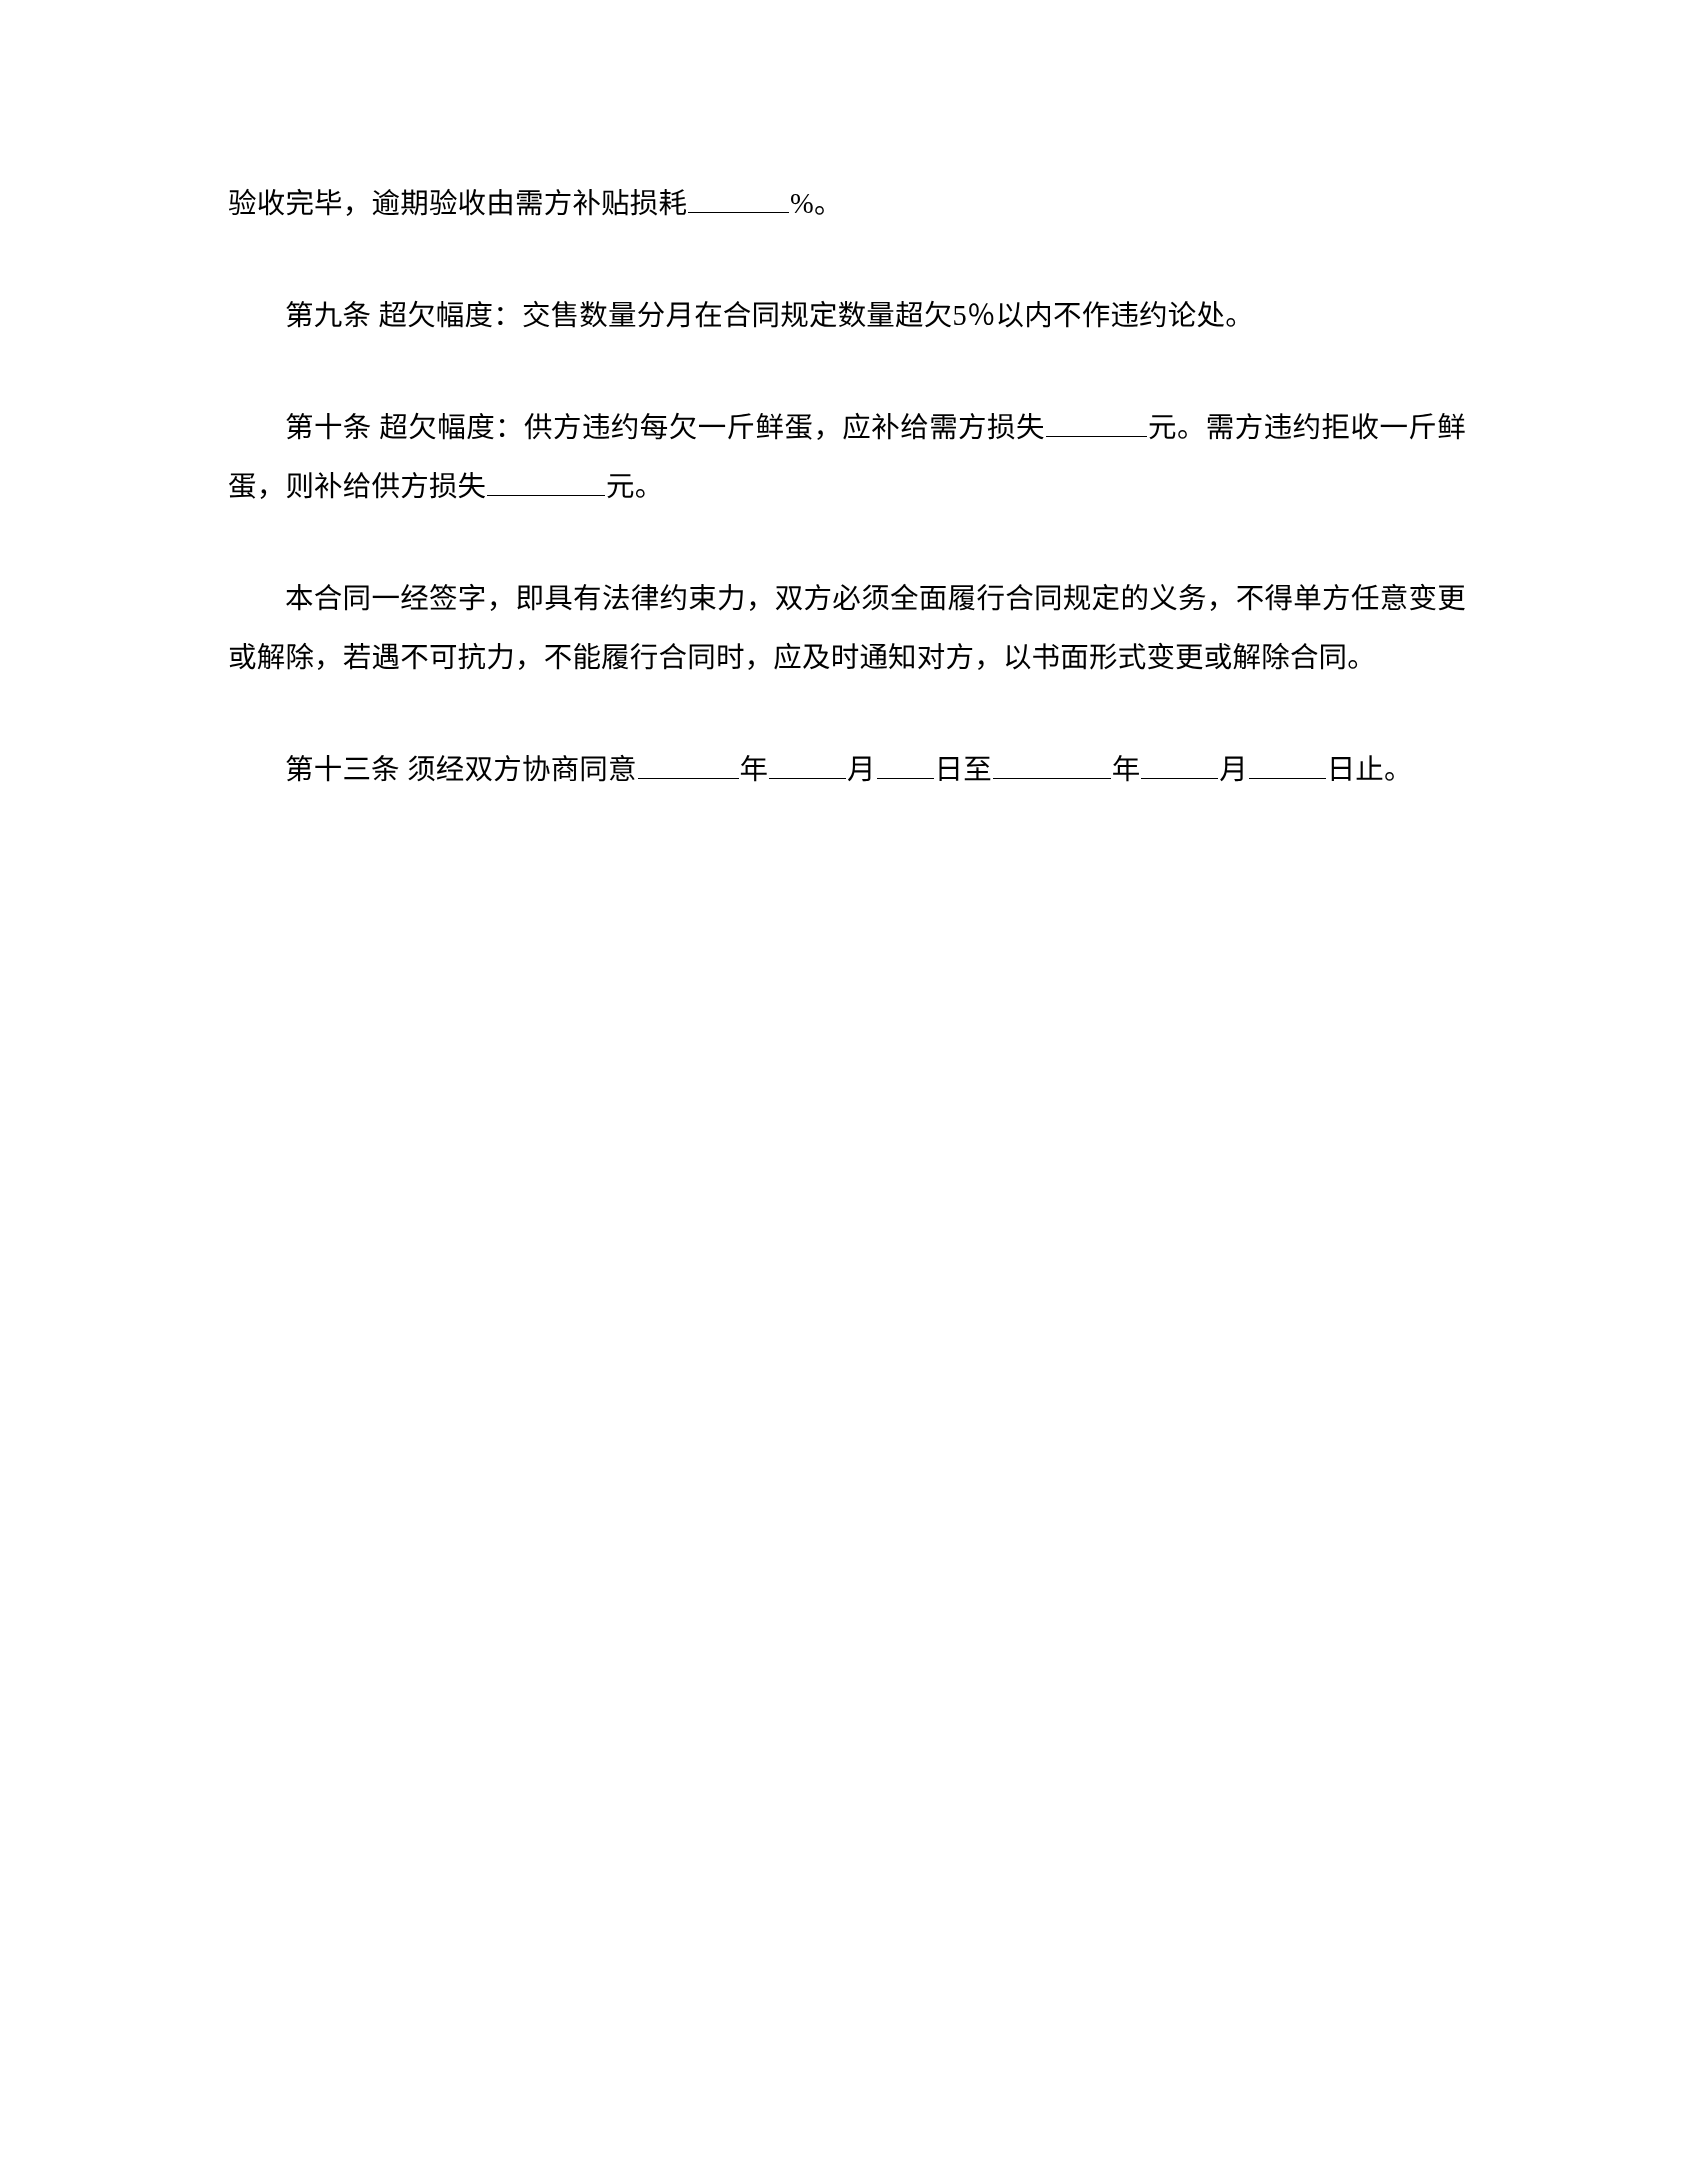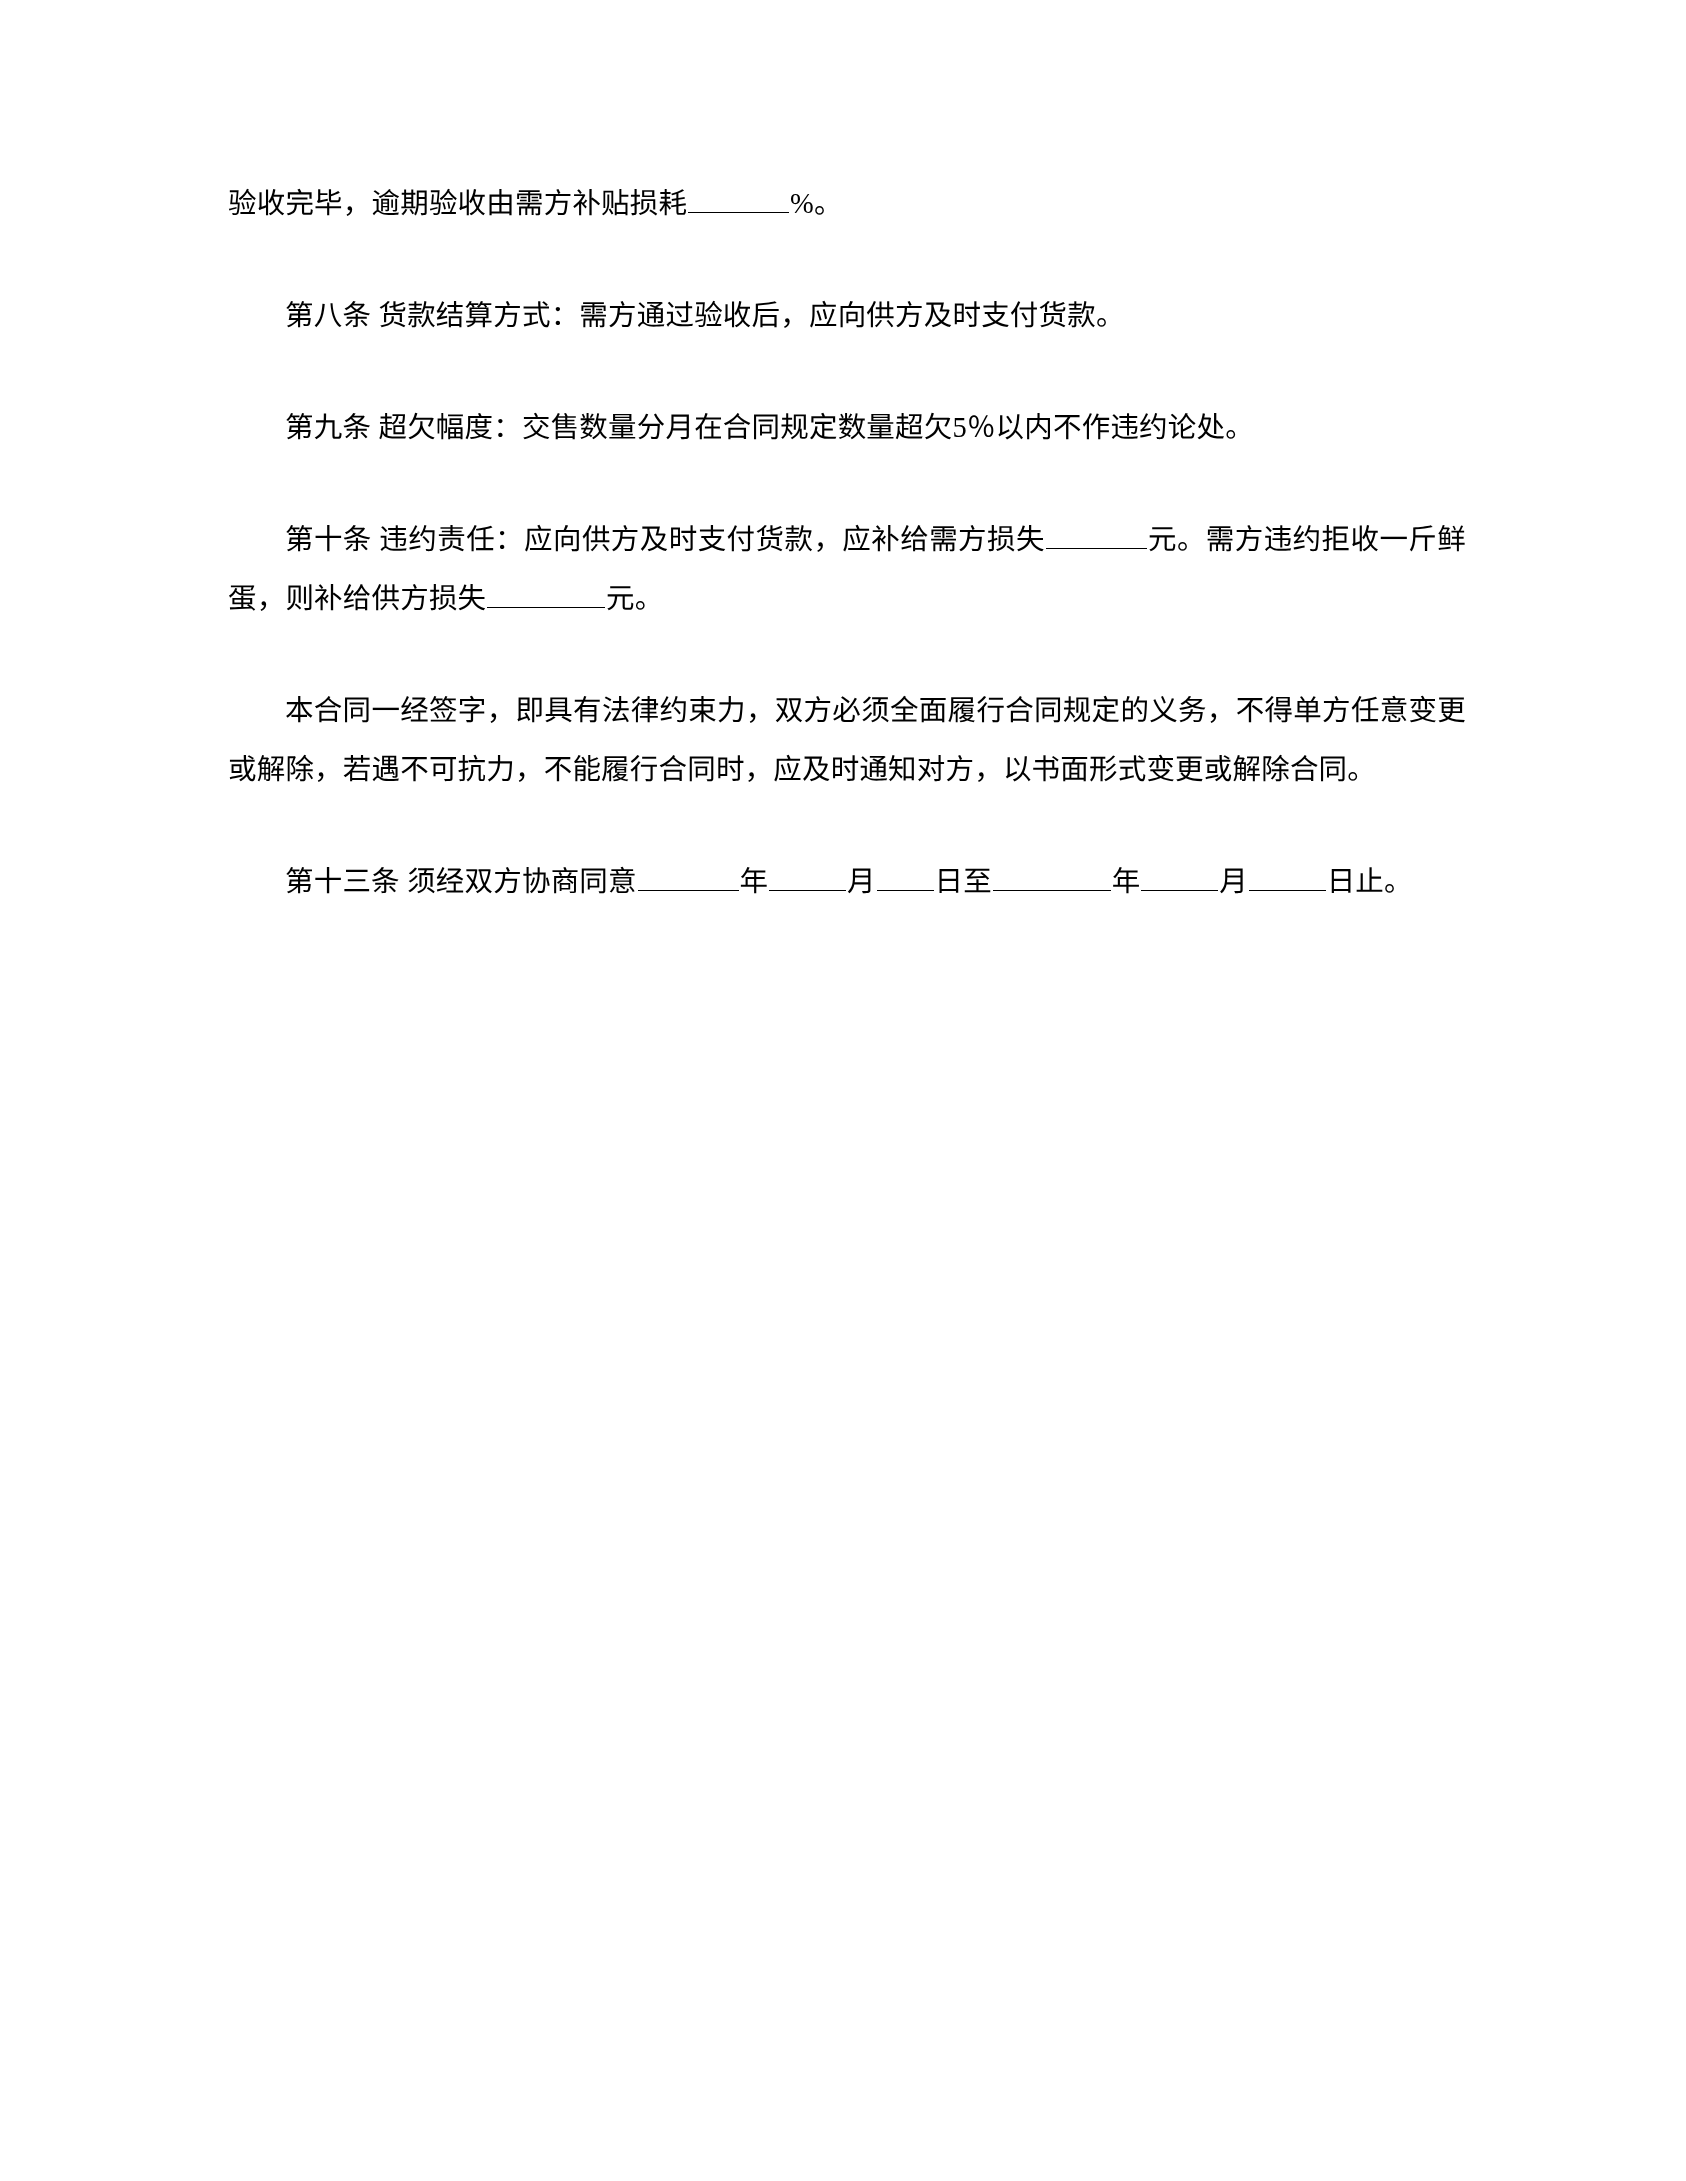--- a/index.html
+++ b/index.html
@@ -53,20 +53,19 @@
   .b-md { width: 101px; }
   .b-lg { width: 118px; }
   .b-xl { width: 138px; }
 </style>
 </head>
 <body>
 
 <div class="page">
   <div class="doc-body">
       <p class="para"><span>验收完毕，逾期验收由需方补贴损耗</span><span class="blank b-md"></span><span>%。</span></p>
-      <p class="para indent"><span>第八条  货款结算方式：需方通过验收后，应向供方及时支付货款。</span></p>
       <p class="para indent"><span>第九条  超欠幅度：交售数量分月在合同规定数量超欠5％以内不作违约论处。</span></p>
-      <p class="para indent"><span>第十条  违约责任：应向供方及时支付货款，应补给需方损失</span><span class="blank b-md"></span><span>元。需方违约拒收一斤鲜蛋，则补给供方损失</span><span class="blank b-lg"></span><span>元。</span></p>
+      <p class="para indent"><span>第十条  超欠幅度：供方违约每欠一斤鲜蛋，应补给需方损失</span><span class="blank b-md"></span><span>元。需方违约拒收一斤鲜蛋，则补给供方损失</span><span class="blank b-lg"></span><span>元。</span></p>
       <p class="para indent"><span>本合同一经签字，即具有法律约束力，双方必须全面履行合同规定的义务，不得单方任意变更或解除，若遇不可抗力，不能履行合同时，应及时通知对方，以书面形式变更或解除合同。</span></p>
       <p class="para indent last"><span>第十三条  须经双方协商同意</span><span class="blank b-md"></span><span>年</span><span class="blank b-sm"></span><span>月</span><span class="blank b-xs"></span><span>日至</span><span class="blank b-lg"></span><span>年</span><span class="blank b-sm"></span><span>月</span><span class="blank b-sm"></span><span>日止。</span></p>
     </div>
 </div>
 
 
 </body></html>

